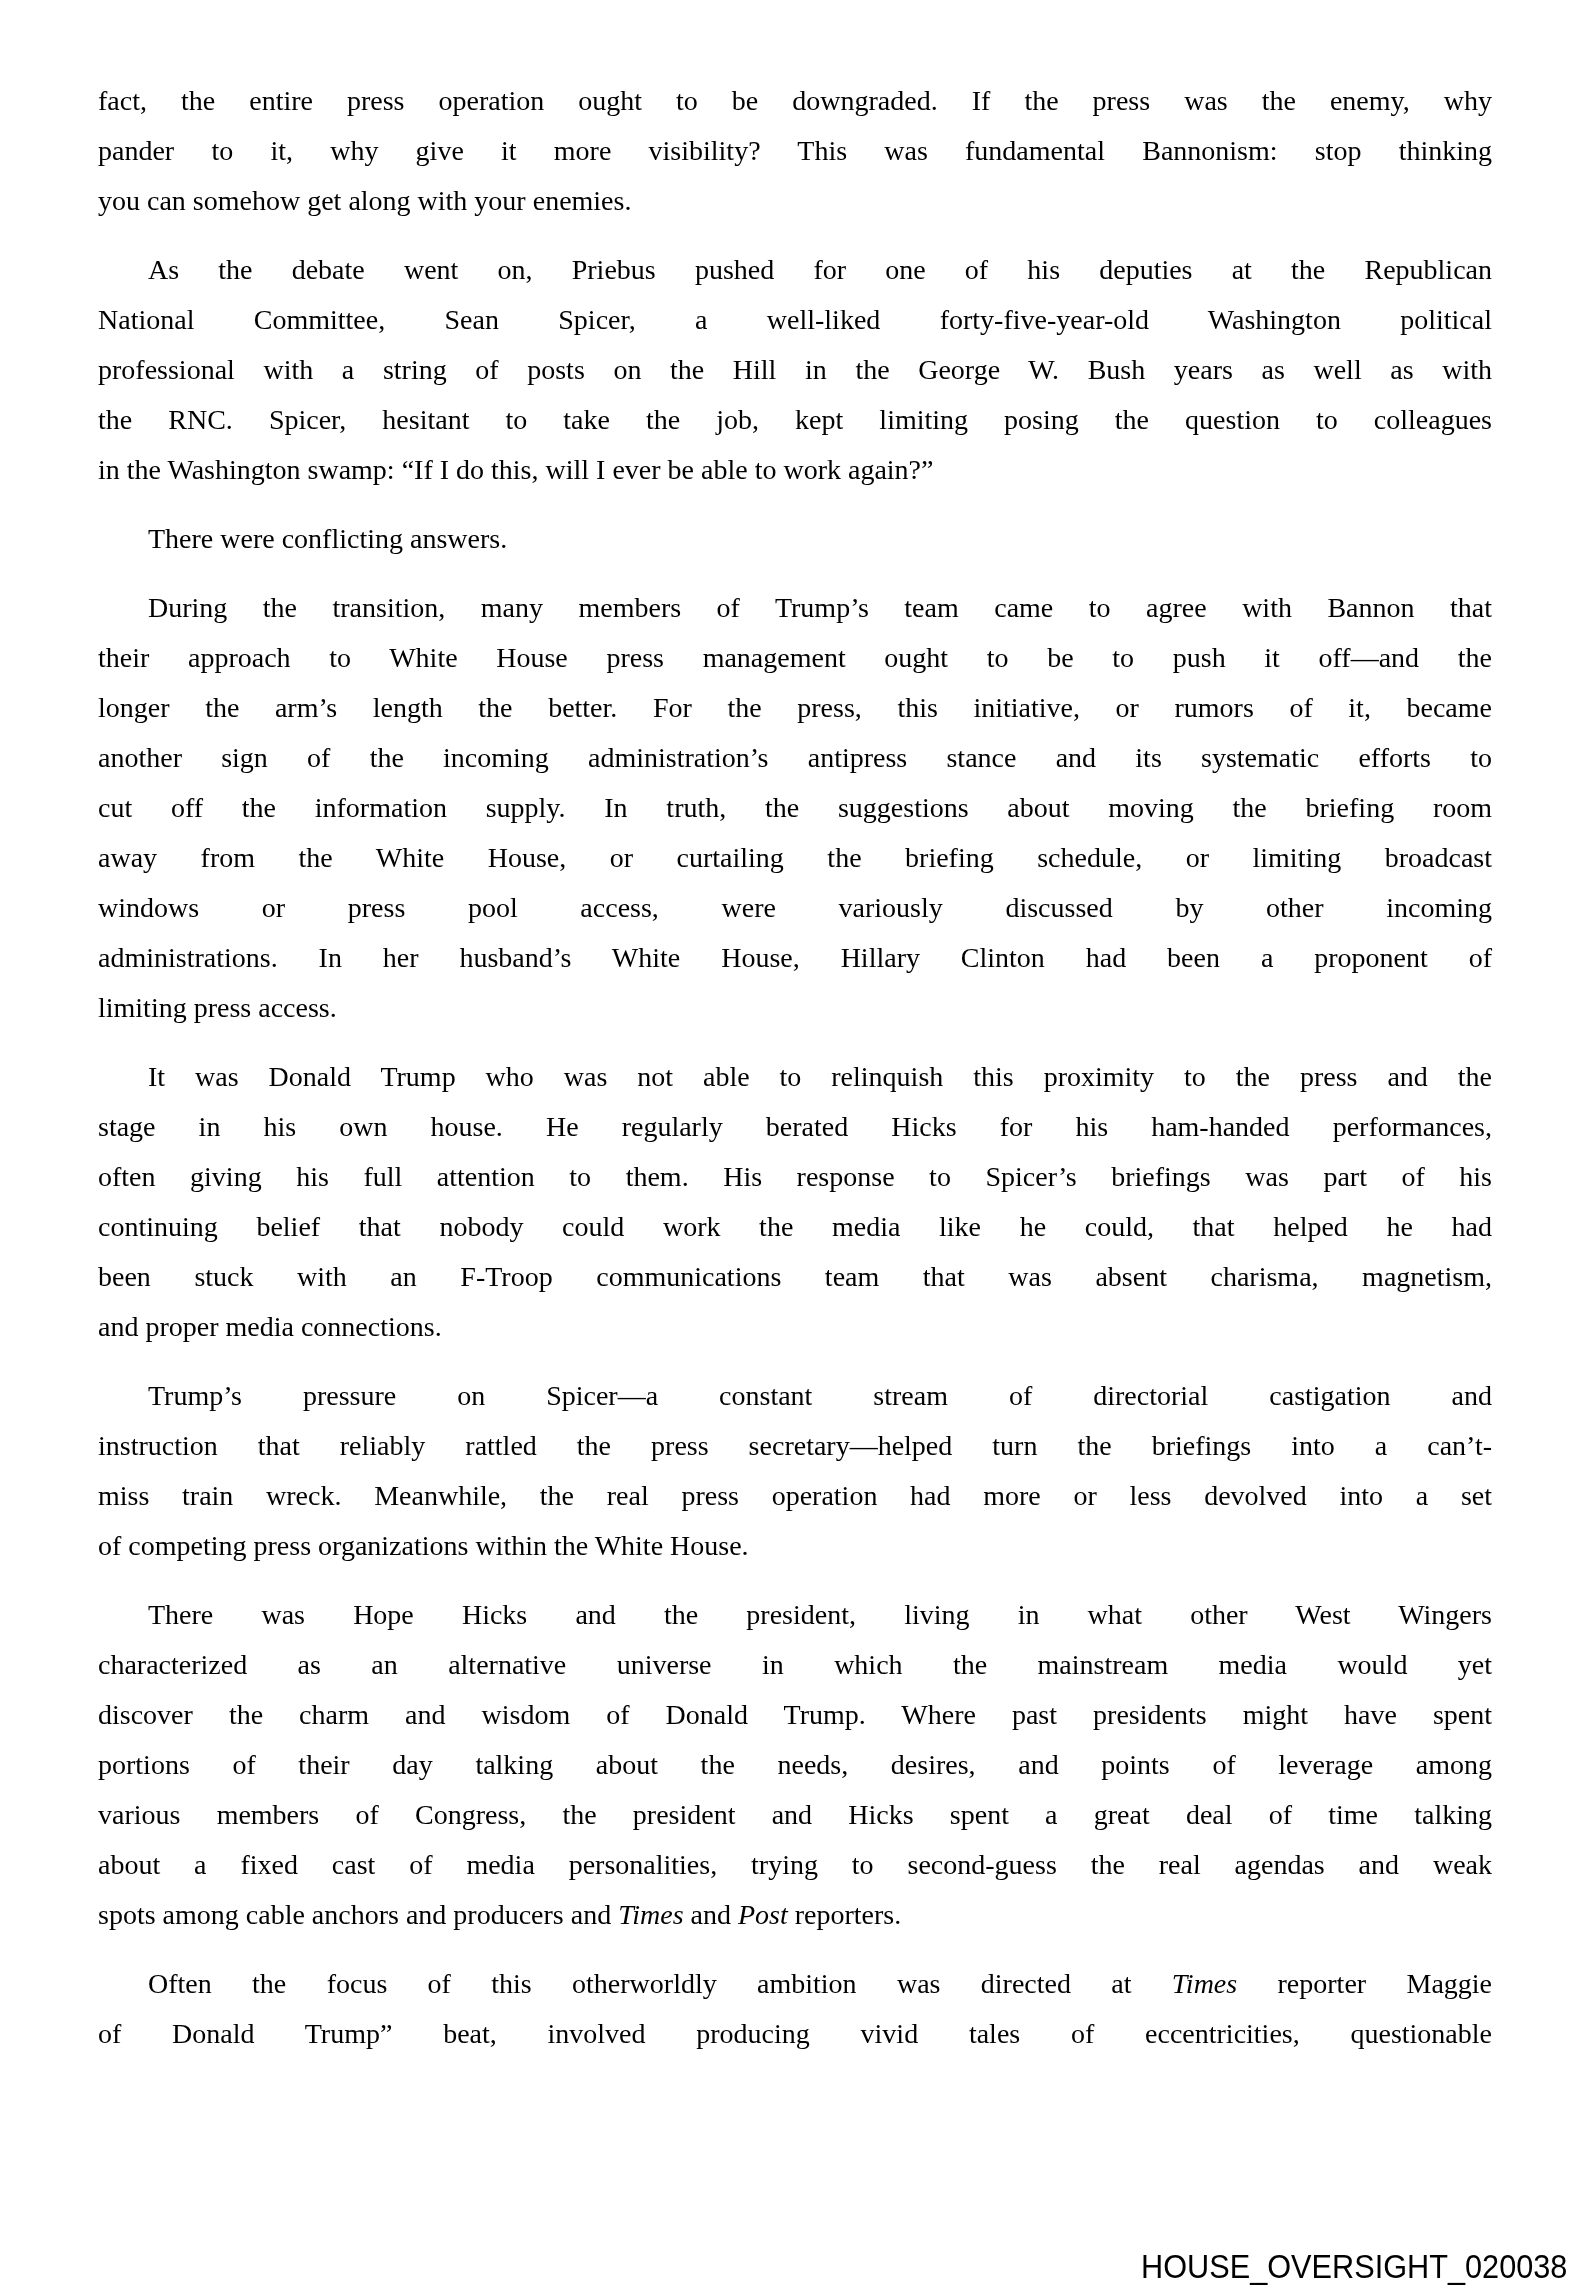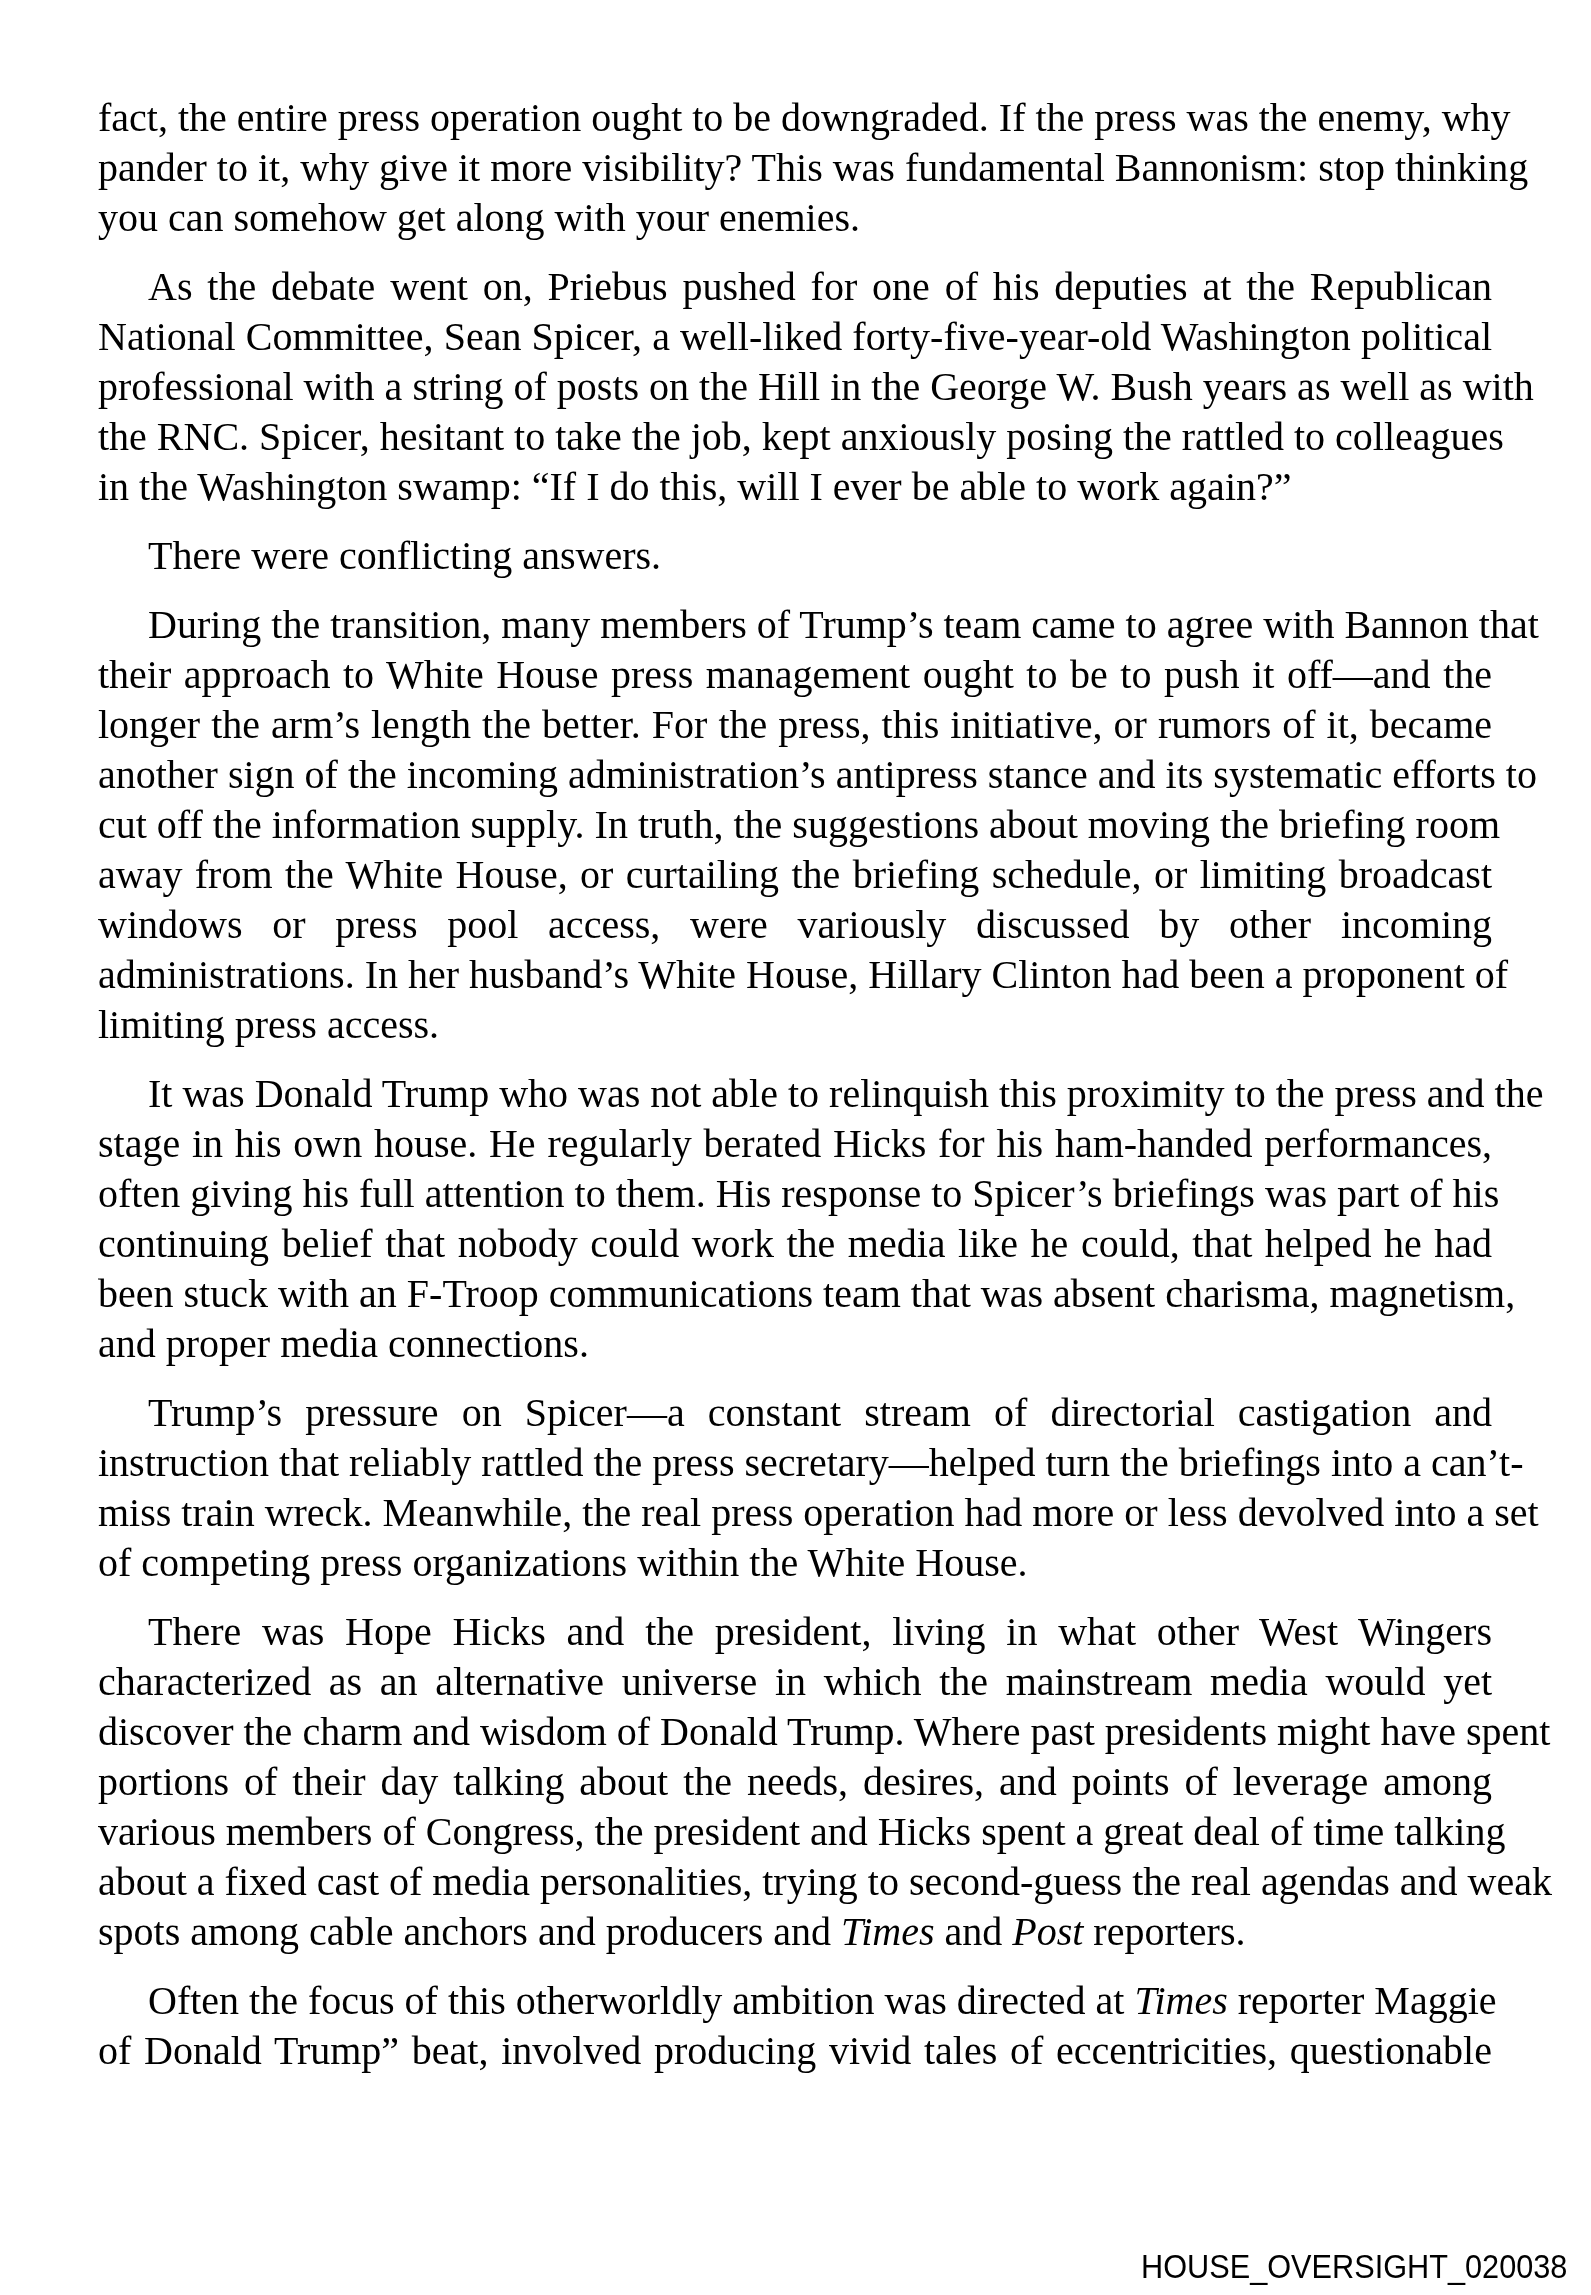--- a/index.html
+++ b/index.html
@@ -10,24 +10,24 @@
     body {
       width: 1592px;
       height: 2295px;
       position: relative;
       overflow: hidden;
       color: #000000;
     }
     .page-body {
       position: absolute;
       left: 98px;
-      top: 93px;
+      top: 76px;
       width: 1394px;
       font-family: "Liberation Serif", "DejaVu Serif", serif;
-      font-size: 40px;
+      font-size: 28px;
       line-height: 50px;
     }
     .paragraph {
       margin: 0 0 19px 0;
       padding: 0;
     }
     .line {
       display: block;
       height: 50px;
       white-space: nowrap;
@@ -64,21 +64,21 @@
 <div class="page-body" id="page-body">
     <p class="paragraph">
       <span class="line"><span>fact, the entire press operation ought to be downgraded. If the press was the enemy, why</span></span>
       <span class="line"><span>pander to it, why give it more visibility? This was fundamental Bannonism: stop thinking</span></span>
       <span class="line last"><span>you can somehow get along with your enemies.</span></span>
     </p>
     <p class="paragraph">
       <span class="line indent"><span>As the debate went on, Priebus pushed for one of his deputies at the Republican</span></span>
       <span class="line"><span>National Committee, Sean Spicer, a well-liked forty-five-year-old Washington political</span></span>
       <span class="line"><span>professional with a string of posts on the Hill in the George W. Bush years as well as with</span></span>
-      <span class="line"><span>the RNC. Spicer, hesitant to take the job, kept anxiously posing the rattled to colleagues</span></span>
+      <span class="line"><span>the RNC. Spicer, hesitant to take the job, kept limiting posing the question to colleagues</span></span>
       <span class="line last"><span>in the Washington swamp: “If I do this, will I ever be able to work again?”</span></span>
     </p>
     <p class="paragraph">
       <span class="line indent last"><span>There were conflicting answers.</span></span>
     </p>
     <p class="paragraph">
       <span class="line indent"><span>During the transition, many members of Trump’s team came to agree with Bannon that</span></span>
       <span class="line"><span>their approach to White House press management ought to be to push it off—and the</span></span>
       <span class="line"><span>longer the arm’s length the better. For the press, this initiative, or rumors of it, became</span></span>
       <span class="line"><span>another sign of the incoming administration’s antipress stance and its systematic efforts to</span></span>

